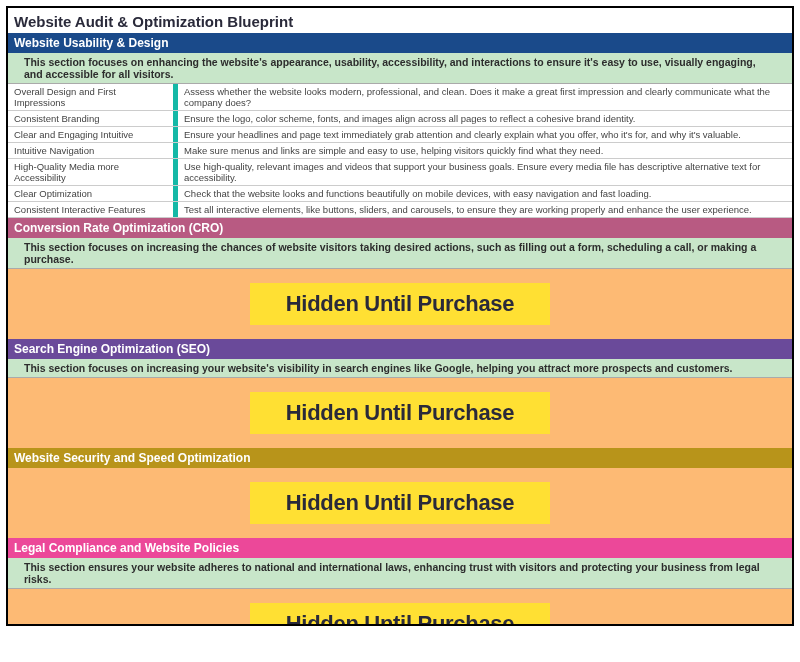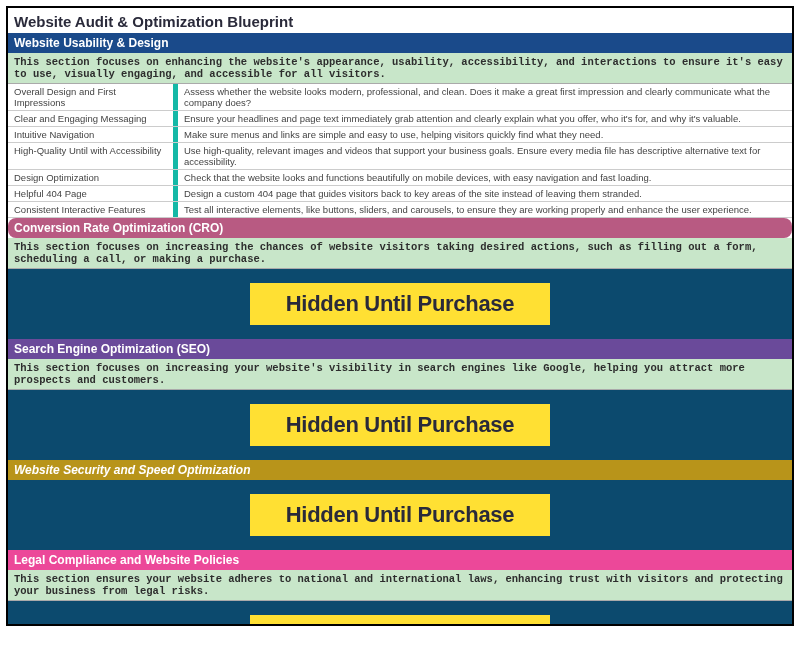--- a/index.html
+++ b/index.html
@@ -29,97 +29,96 @@
       color: #fff;
       font-weight: bold;
       font-size: 12px;
       padding: 3px 6px;
     }
     .section-desc {
       background: #c8e6c9;
       color: #2d2d2d;
       font-size: 10.5px;
       font-weight: bold;
-      padding: 3px 6px;
+      padding: 3px 16px;
       border-bottom: 1px solid #aaa;
-      font-family: Liberation Mono, monospace;
     }
     .rows { }
     .row {
       display: flex;
       font-size: 9.5px;
       color: #444;
       border-bottom: 1px solid #ccc;
       background: #fff;
     }
     .row-label {
       width: 170px;
       flex-shrink: 0;
       padding: 2px 6px;
       border-right: 5px solid #14b8a6;
     }
     .row-value {
       flex: 1;
       padding: 2px 6px;
     }
     .hidden-area {
-      background: #0c4a6e;
+      background: #fdba74;
       display: flex;
       align-items: flex-start;
       justify-content: center;
       padding: 14px 0;
     }
     .hidden-badge {
       background: #ffe033;
       color: #2a2a3a;
       font-weight: 900;
       font-size: 22px;
       padding: 8px 36px;
       letter-spacing: -0.3px;
     }
     .hidden-area.last { padding-bottom: 20px; }
     .bg-blue { background: #1a4a8a; }
-    .bg-pink { background: #b85a82; border-radius: 8px; }
+    .bg-pink { background: #b85a82; }
     .bg-purple { background: #6a4a9a; }
-    .bg-gold { background: #b8941a; font-style: italic; }
+    .bg-gold { background: #b8941a; }
     .bg-teal { background: #ec4899; }
   </style>
 </head>
 <body>
 
 <div class="page">
   <div class="main-title">Website Audit &amp; Optimization Blueprint</div>
 
   <div class="section">
     <div class="section-header bg-blue">Website Usability &amp; Design</div>
     <div class="section-desc">This section focuses on enhancing the website's appearance, usability, accessibility, and interactions to ensure it's easy to use, visually engaging, and accessible for all visitors.</div>
     <div class="rows">
       <div class="row">
         <div class="row-label">Overall Design and First Impressions</div>
         <div class="row-value">Assess whether the website looks modern, professional, and clean. Does it make a great first impression and clearly communicate what the company does?</div>
       </div>
       <div class="row">
-        <div class="row-label">Clear and Engaging Messaging</div>
+        <div class="row-label">Consistent Branding</div>
+        <div class="row-value">Ensure the logo, color scheme, fonts, and images align across all pages to reflect a cohesive brand identity.</div>
+      </div>
+      <div class="row">
+        <div class="row-label">Clear and Engaging Intuitive</div>
         <div class="row-value">Ensure your headlines and page text immediately grab attention and clearly explain what you offer, who it's for, and why it's valuable.</div>
       </div>
       <div class="row">
         <div class="row-label">Intuitive Navigation</div>
         <div class="row-value">Make sure menus and links are simple and easy to use, helping visitors quickly find what they need.</div>
       </div>
       <div class="row">
-        <div class="row-label">High-Quality Until with Accessibility</div>
+        <div class="row-label">High-Quality Media more Accessibility</div>
         <div class="row-value">Use high-quality, relevant images and videos that support your business goals. Ensure every media file has descriptive alternative text for accessibility.</div>
       </div>
       <div class="row">
-        <div class="row-label">Design Optimization</div>
+        <div class="row-label">Clear Optimization</div>
         <div class="row-value">Check that the website looks and functions beautifully on mobile devices, with easy navigation and fast loading.</div>
-      </div>
-      <div class="row">
-        <div class="row-label">Helpful 404 Page</div>
-        <div class="row-value">Design a custom 404 page that guides visitors back to key areas of the site instead of leaving them stranded.</div>
       </div>
       <div class="row">
         <div class="row-label">Consistent Interactive Features</div>
         <div class="row-value">Test all interactive elements, like buttons, sliders, and carousels, to ensure they are working properly and enhance the user experience.</div>
       </div>
     </div>
   </div>
 
   <div class="section">
     <div class="section-header bg-pink">Conversion Rate Optimization (CRO)</div>

